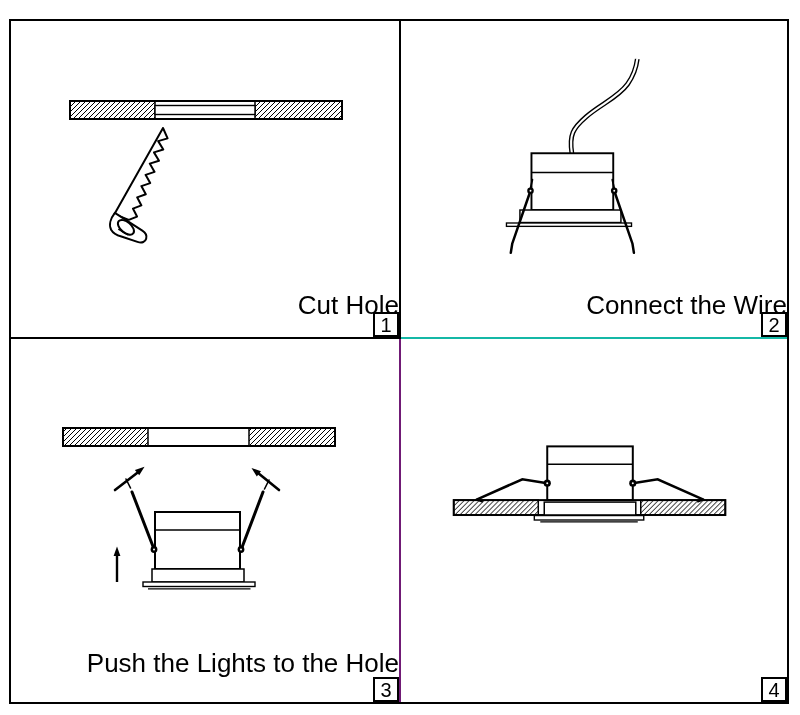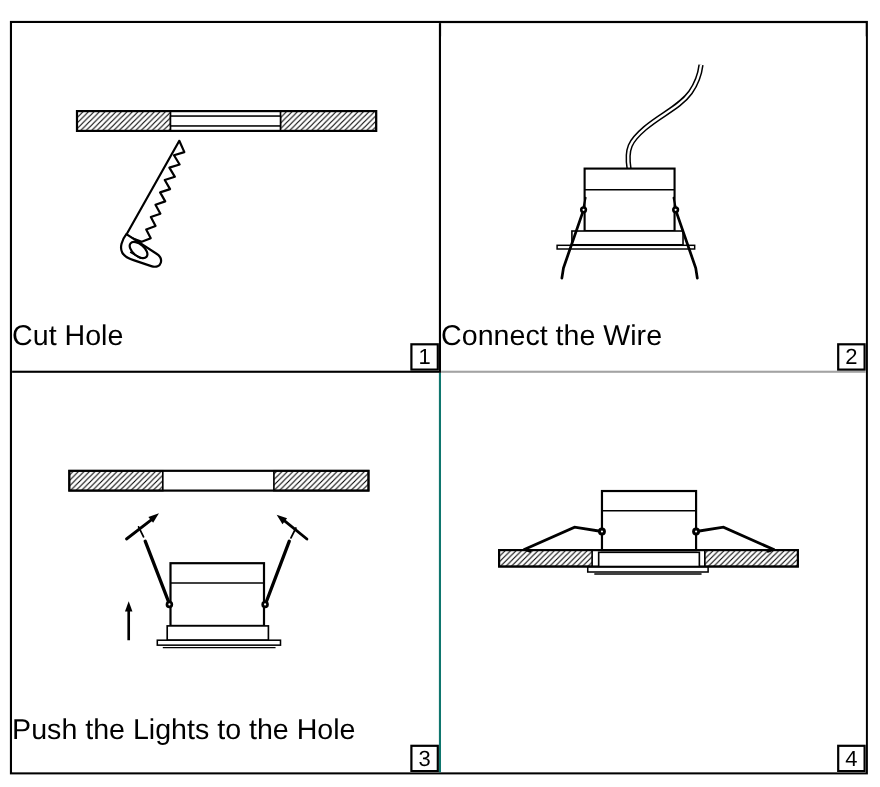--- a/index.html
+++ b/index.html
@@ -8,25 +8,25 @@
     font-family:"Liberation Sans",sans-serif;color:#000;overflow:hidden;
   }
   .frame{
     position:absolute;left:9px;top:19px;width:780px;height:685px;
     box-sizing:border-box;border:2px solid #000;
     display:grid;grid-template-columns:390px 1fr;grid-template-rows:318px 1fr;
     background:#fff;
   }
   .panel{position:relative;box-sizing:border-box;background:#fff;}
   .p1{border-right:2px solid #000;border-bottom:2px solid #000;}
-  .p2{border-bottom:2px solid #a3a3a3;margin-top:12px;}
-  .p3{border-right:2px solid #0f766e;}
+  .p2{border-bottom:2px solid #14b8a6;margin-top:12px;}
+  .p3{border-right:2px solid #701a75;}
   .panel svg{display:block;width:100%;height:100%;}
   .caption{
-    position:absolute;left:0;right:0;text-align:left;
+    position:absolute;left:0;right:0;text-align:right;
     font-size:26px;line-height:30px;color:#000;white-space:nowrap;
   }
   .row1 .caption{bottom:17px;}
   .row2 .caption{bottom:24px;}
   .badge{
     position:absolute;right:0;bottom:0;width:22px;height:21px;
     border:2px solid #000;background:#fff;
     display:flex;align-items:center;justify-content:center;
     font-size:20px;line-height:1;
   }

